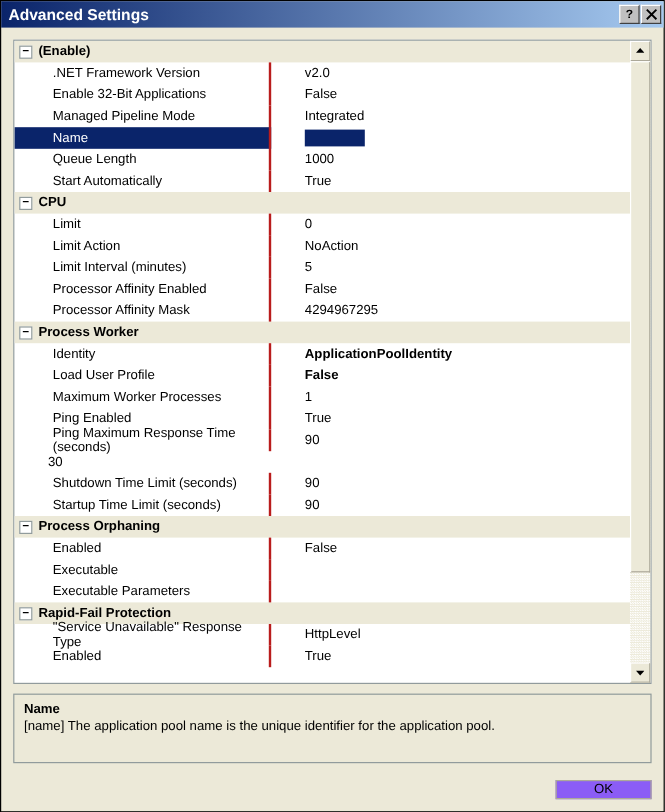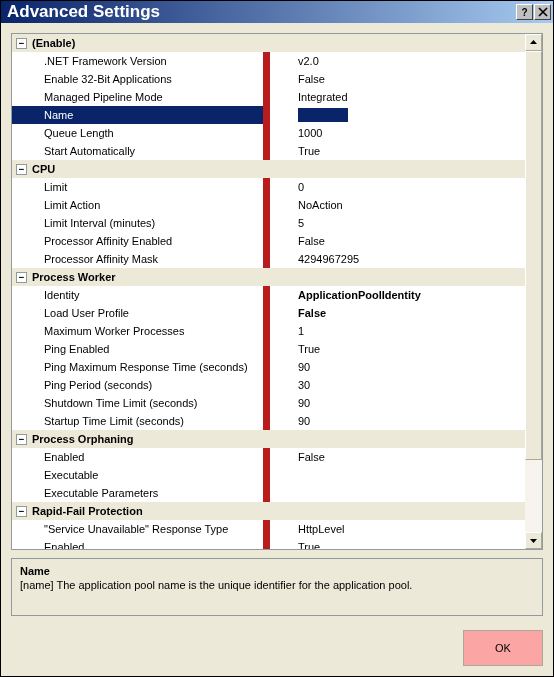--- a/index.html
+++ b/index.html
@@ -1,44 +1,44 @@
 <!DOCTYPE html>
 <html><head>
 <meta charset="utf-8">
 <style>
 * { margin: 0; padding: 0; box-sizing: border-box; }
 body { font-family: Tahoma, sans-serif; font-size: 11px; background: #fff; }
 .window { width: 554px; height: 677px; border: 1px solid #000; background: #ece9d8; position: relative; }
 .titlebar { background: linear-gradient(to right, #0a246a, #a6caf0); height: 22px; display: flex; align-items: center; justify-content: space-between; padding: 0 2px 0 6px; }
-.titlebar-text { color: #fff; font-weight: bold; font-size: 17px; }
+.titlebar-text { color: #fff; font-weight: bold; font-size: 13px; }
 .titlebar-buttons { display: flex; gap: 1px; }
 .titlebar-btn { width: 17px; height: 16px; background: #c0c0c0; border: 1px solid #fff; border-right-color: #404040; border-bottom-color: #404040; display: flex; align-items: center; justify-content: center; font-size: 10px; font-weight: bold; font-family: Arial; cursor: default; }
 .titlebar-btn svg { width: 10px; height: 10px; }
 .content { padding: 10px; height: calc(100% - 22px); display: flex; flex-direction: column; }
 .grid-container { flex: 1; border: 1px solid #919b9c; background: #fff; position: relative; overflow: hidden; }
 .grid-inner { position: absolute; top: 0; left: 0; right: 17px; bottom: 0; overflow: hidden; }
 .scrollbar { position: absolute; top: 0; right: 0; width: 17px; bottom: 0; background: #ece9d8; display: flex; flex-direction: column; }
 .scroll-btn { height: 17px; background: #ece9d8; border: 1px solid #fff; border-right-color: #aca899; border-bottom-color: #aca899; display: flex; align-items: center; justify-content: center; }
 .scroll-btn svg { width: 7px; height: 7px; }
 .scroll-track { flex: 1; background: repeating-conic-gradient(#fff 0% 25%, #ece9d8 0% 50%) 50% / 2px 2px; position: relative; }
 .scroll-thumb { position: absolute; top: 0; left: 0; right: 0; height: 85%; background: #ece9d8; border: 1px solid #fff; border-right-color: #aca899; border-bottom-color: #aca899; }
 .category-header { background: #ece9d8; font-weight: bold; padding: 2px 4px; display: flex; align-items: center; height: 18px; }
 .expander { width: 11px; height: 11px; border: 1px solid #919b9c; background: #fff; display: inline-flex; align-items: center; justify-content: center; margin-right: 5px; font-size: 9px; line-height: 1; font-family: monospace; color: #000; cursor: default; }
 .prop-row { display: flex; height: 18px; align-items: stretch; border-bottom: 0; }
-.prop-label { width: 258px; padding: 2px 4px 2px 32px; display: flex; align-items: center; border-right: 7px solid #b91c1c; }
+.prop-label { width: 214px; padding: 2px 4px 2px 32px; display: flex; align-items: center; border-right: 2px solid #b91c1c; }
 .prop-value { flex: 1; padding: 2px 4px; display: flex; align-items: center; margin-left: 24px; }
 .prop-row.selected .prop-label { background: #0a246a; color: #fff; }
 .prop-row.selected .prop-value { background: #fff; }
 .value-input { border: none; background: transparent; width: 100%; font: inherit; outline: none; }
 .value-input.highlighted { background: #0a246a; color: #fff; width: 50px; height: 14px; }
 .bold { font-weight: bold; }
 .desc-panel { border: 1px solid #919b9c; background: #ece9d8; padding: 6px 8px; margin-top: 8px; height: 58px; }
 .desc-title { font-weight: bold; margin-bottom: 2px; }
 .buttons { display: flex; justify-content: flex-end; gap: 8px; margin-top: 14px; }
-.btn { width: 80px; height: 36px; background: #fca5a5; border: 1px solid #aca899; font: inherit; cursor: default; }
+.btn { width: 80px; height: 16px; background: #8b5cf6; border: 1px solid #aca899; font: inherit; cursor: default; }
 </style>
 </head>
 <body>
 
 <div class="window">
   <div class="titlebar">
     <span class="titlebar-text">Advanced Settings</span>
     <div class="titlebar-buttons">
       <div class="titlebar-btn">
         <span>?</span>
@@ -126,21 +126,20 @@
           </div>
           <div class="prop-row">
             <div class="prop-label">Ping Enabled</div>
             <div class="prop-value">True</div>
           </div>
           <div class="prop-row">
             <div class="prop-label">Ping Maximum Response Time (seconds)</div>
             <div class="prop-value">90</div>
           </div>
           <div class="prop-row">
-            <div class="prop-label">Ping Period (seconds)</div>
             <div class="prop-value">30</div>
           </div>
           <div class="prop-row">
             <div class="prop-label">Shutdown Time Limit (seconds)</div>
             <div class="prop-value">90</div>
           </div>
           <div class="prop-row">
             <div class="prop-label">Startup Time Limit (seconds)</div>
             <div class="prop-value">90</div>
           </div>

